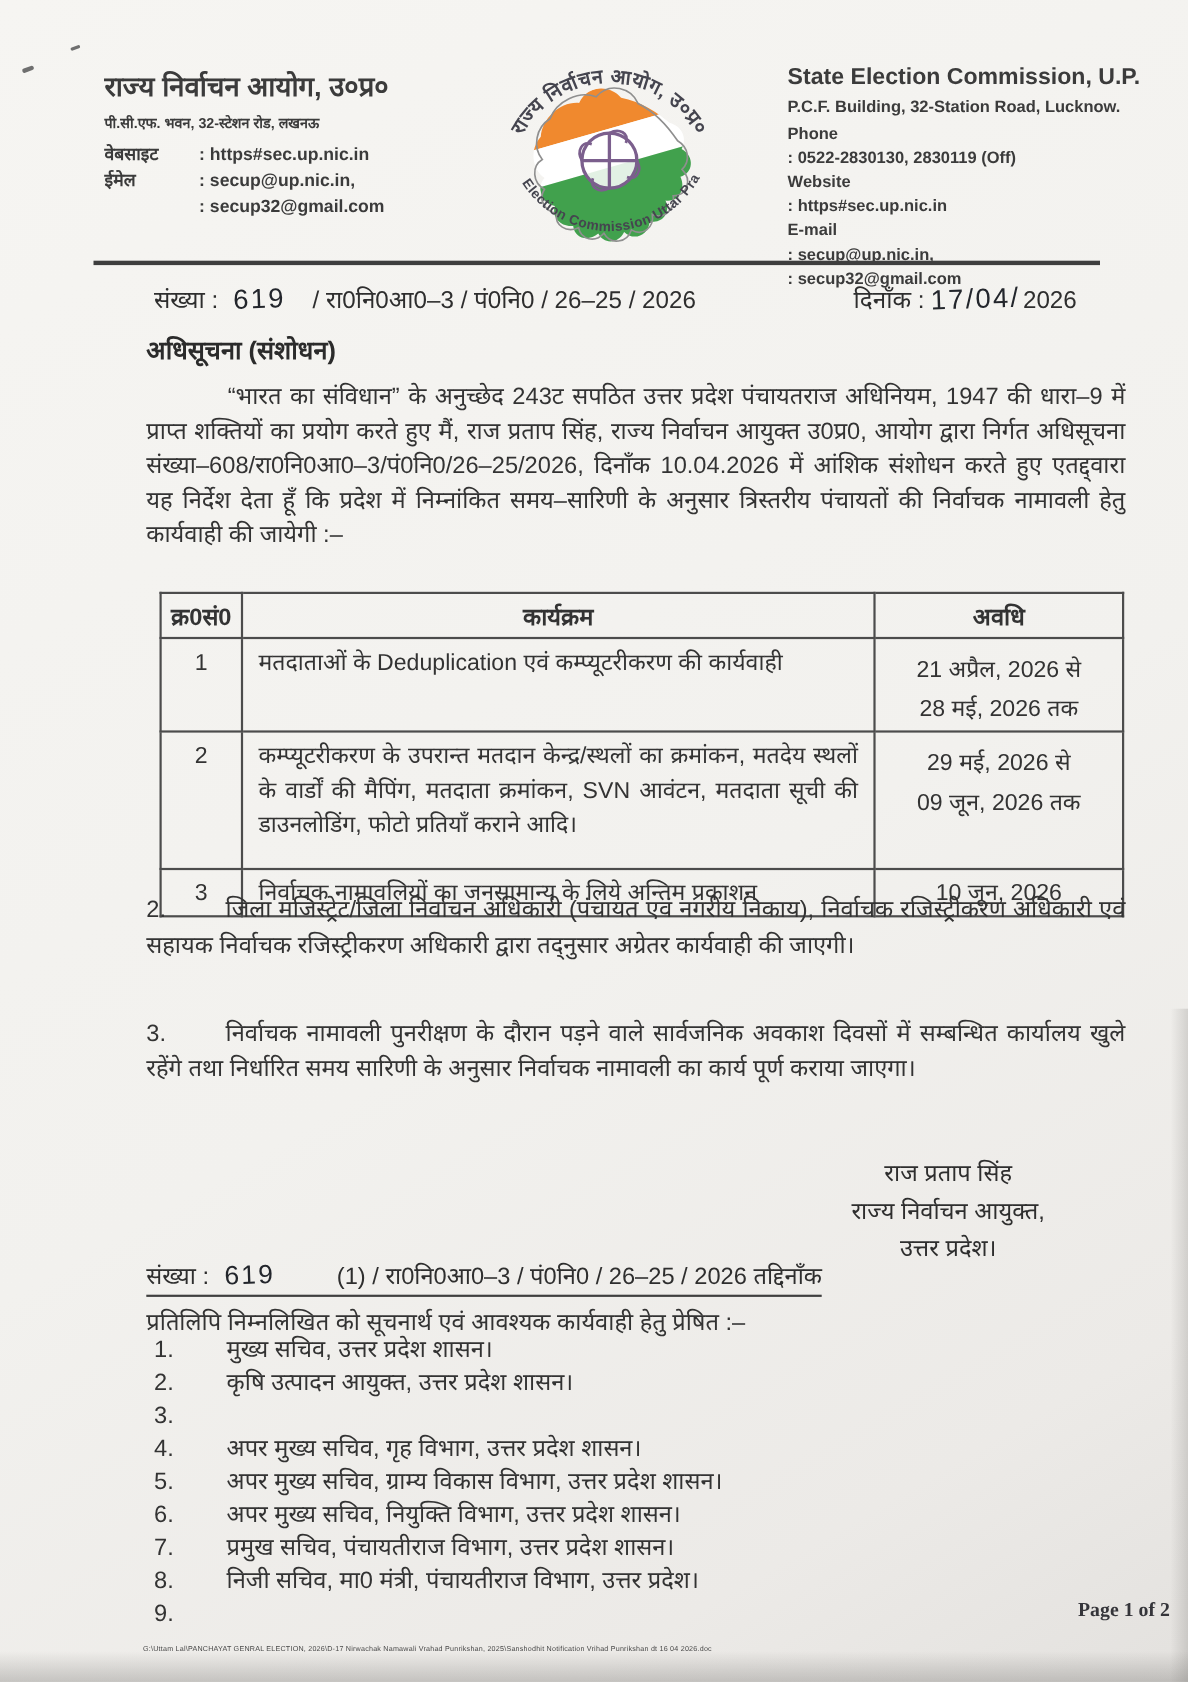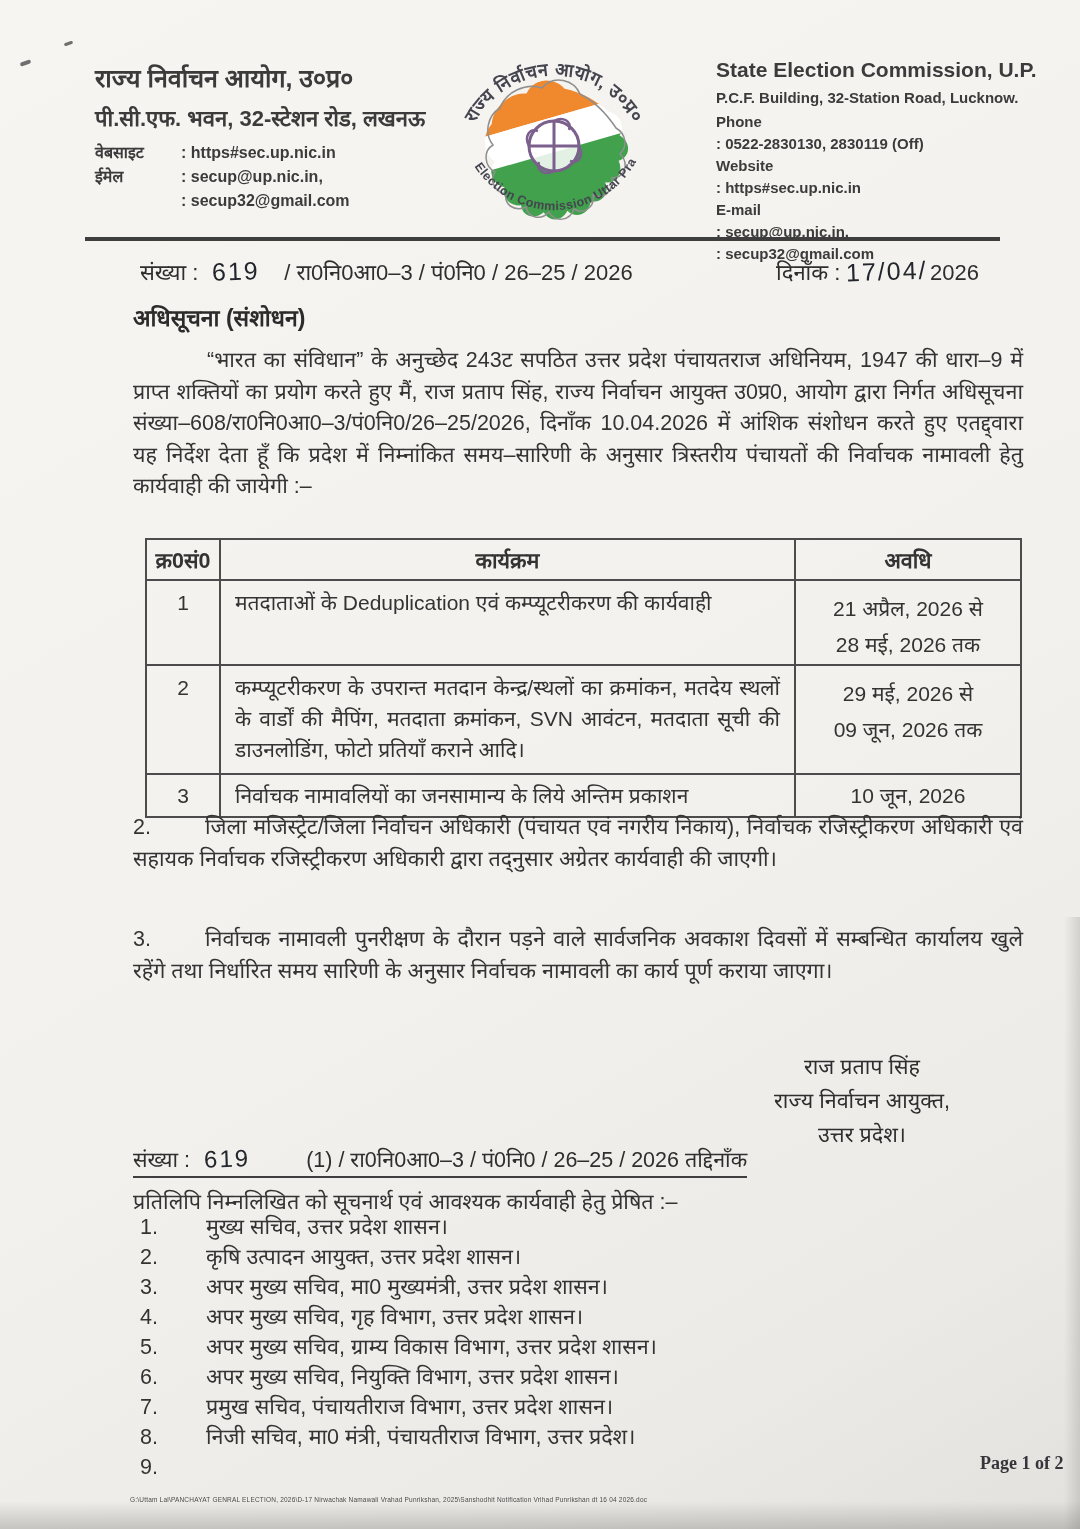--- a/index.html
+++ b/index.html
@@ -12,21 +12,21 @@
   .s1{left:64px;top:42px;width:9px;height:3px;}
   .s2{left:20px;top:61px;width:11px;height:4px;}
   .scan-shadow-bottom{position:absolute;left:0;right:0;bottom:0;height:28px;
     background:linear-gradient(to bottom,rgba(110,108,105,0),rgba(110,108,105,0.32));}
   .scan-shadow-right{position:absolute;top:60%;right:0;width:16px;height:40%;
     background:linear-gradient(to right,rgba(110,108,105,0),rgba(110,108,105,0.22));}
 
   
   .hdr-left{position:absolute;left:95px;top:60px;width:340px;color:#3b3b3b;}
   .org-hi{font-size:25px;font-weight:bold;margin-bottom:8px;white-space:nowrap;}
-  .addr-hi{font-size:22px;font-weight:bold;margin-bottom:9px;}
+  .addr-hi{font-size:13px;font-weight:bold;margin-bottom:9px;}
   .hdr-left .crow{font-size:16px;font-weight:bold;line-height:24px;display:flex;}
   .hdr-left .crow .lbl{width:86px;flex:none;}
   .hdr-right{position:absolute;left:716px;top:58px;width:340px;color:#3b3b3b;}
   .org-en{font-size:21px;font-weight:bold;margin-bottom:7px;white-space:nowrap;}
   .addr-en{font-size:15px;font-weight:bold;margin-bottom:5px;}
   .hdr-right .crow{font-size:15px;font-weight:bold;line-height:22px;display:flex;flex-direction:column;}
   .hdr-right .crow .lbl{width:70px;flex:none;}
 
   .logo{position:absolute;left:442px;top:22px;width:220px;height:220px;}
   .logo svg{width:100%;height:100%;}
@@ -45,21 +45,21 @@
     font-size:23px;font-weight:bold;color:#2b2b2b;}
 
   .para1{position:absolute;left:133px;top:345px;width:890px;font-size:21.5px;
     line-height:31.5px;text-align:justify;text-indent:74px;color:#333;}
 
   table.schedule{position:absolute;left:145px;top:538px;width:877px;border-collapse:collapse;
     font-size:21px;color:#333;}
   .schedule th,.schedule td{border:2px solid #4c4c4c;}
   .schedule th{font-weight:bold;padding:5px 0;font-size:21.5px;}
   .schedule td.sno{width:70px;text-align:center;vertical-align:top;padding-top:10px;}
-  .schedule td.activity{padding:6px 14px 8px 14px;text-align:justify;line-height:31px;vertical-align:top;border-radius:13px;}
+  .schedule td.activity{padding:6px 14px 24px 14px;text-align:justify;line-height:31px;vertical-align:top;border-radius:13px;}
   .schedule td.period{width:222px;text-align:center;vertical-align:top;padding-top:10px;line-height:36px;}
   .schedule tr.r3 td.period,.schedule tr.r3 td.sno{vertical-align:middle;padding-top:2px;}
   .schedule tr.r3 td.activity{padding-top:5px;padding-bottom:5px;}
 
   .numpara{position:absolute;left:133px;width:890px;font-size:21.5px;line-height:31.5px;
     text-align:justify;color:#333;}
   .pnum{display:inline-block;width:72px;}
   .p2{top:812px;} .p3{top:924px;}
 
   .sig{position:absolute;left:742px;top:1050px;width:240px;text-align:center;
@@ -226,21 +226,20 @@
     <div class="copy-item">
       <span class="num">1.</span>
         <span>मुख्य सचिव, उत्तर प्रदेश शासन।</span>
     </div>
     <div class="copy-item">
       <span class="num">2.</span>
         <span>कृषि उत्पादन आयुक्त, उत्तर प्रदेश शासन।</span>
     </div>
     <div class="copy-item">
       <span class="num">3.</span>
-        <span>अपर मुख्य सचिव, मा0 मुख्यमंत्री, उत्तर प्रदेश शासन।</span>
     </div>
     <div class="copy-item">
       <span class="num">4.</span>
         <span>अपर मुख्य सचिव, गृह विभाग, उत्तर प्रदेश शासन।</span>
     </div>
     <div class="copy-item">
       <span class="num">5.</span>
         <span>अपर मुख्य सचिव, ग्राम्य विकास विभाग, उत्तर प्रदेश शासन।</span>
     </div>
     <div class="copy-item">

